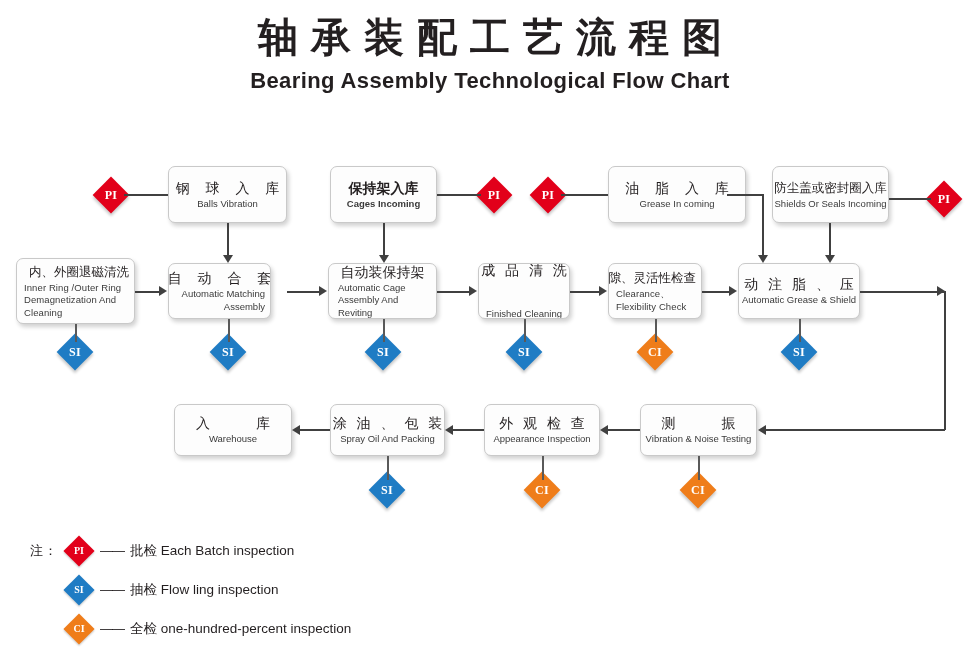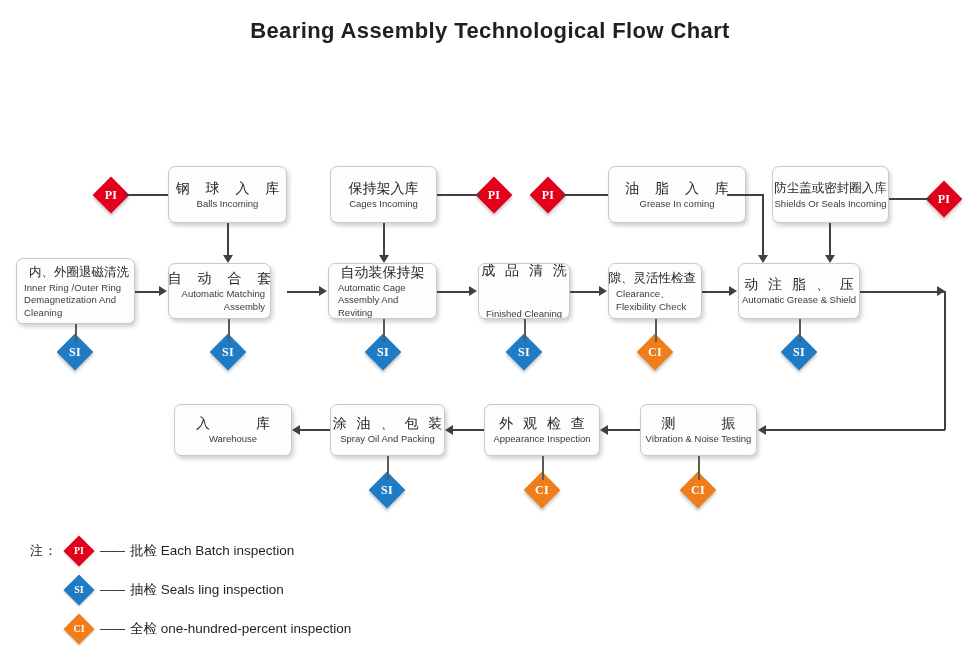--- a/index.html
+++ b/index.html
@@ -173,29 +173,30 @@
   }
   .legend-text {
     font-size: 13.5px;
     color: #231f20;
   }
 </style>
 </head>
 <body>
 
 <div class="title-block">
+  <div class="title-cn">轴承装配工艺流程图</div>
   <div class="title-en">Bearing Assembly Technological Flow Chart</div>
 </div>
 
 <div class="node" style="left:168px; top:166px; width:119px; height:57px;">
   <div class="cn sp1">钢 球 入 库</div>
-  <div class="en">Balls Incoming</div>
-</div>
-
-<div class="node" style="left:330px; top:166px; width:107px; height:57px;">
+  <div class="en">Balls Vibration</div>
+</div>
+
+<div class="node" style="left:330px; top:166px; width:107px; height:57px;font-weight:bold;">
   <div class="cn sp3">保持架入库</div>
   <div class="en">Cages Incoming</div>
 </div>
 
 <div class="node" style="left:608px; top:166px; width:138px; height:57px;">
   <div class="cn sp1">油 脂 入 库</div>
   <div class="en">Grease In coming</div>
 </div>
 
 <div class="node" style="left:772px; top:166px; width:117px; height:57px;">
@@ -367,21 +368,21 @@
     <div class="legend-dash">——</div>
     <div class="legend-text">批检 Each Batch inspection</div>
   </div>
 
   <div class="legend-row">
     <div class="legend-note"></div>
     <div class="legend-dia d-si">
       <span>SI</span>
     </div>
     <div class="legend-dash">——</div>
-    <div class="legend-text">抽检 Seals ling inspection</div>
+    <div class="legend-text">抽检 Flow ling inspection</div>
   </div>
 
   <div class="legend-row">
     <div class="legend-note"></div>
     <div class="legend-dia d-ci">
       <span>CI</span>
     </div>
     <div class="legend-dash">——</div>
     <div class="legend-text">全检 one-hundred-percent inspection</div>
   </div>

